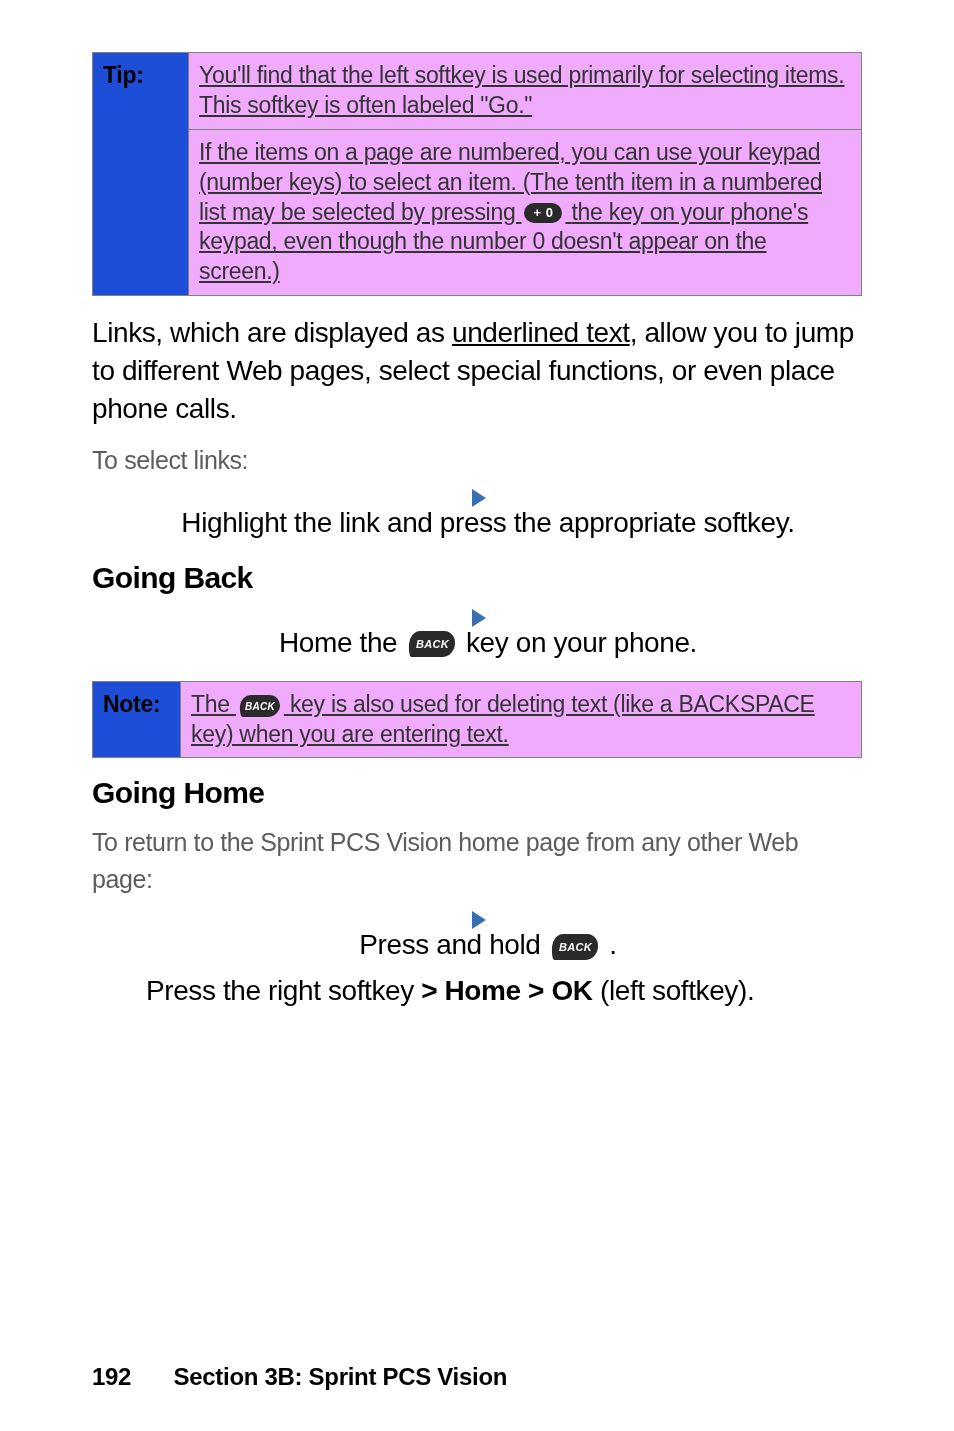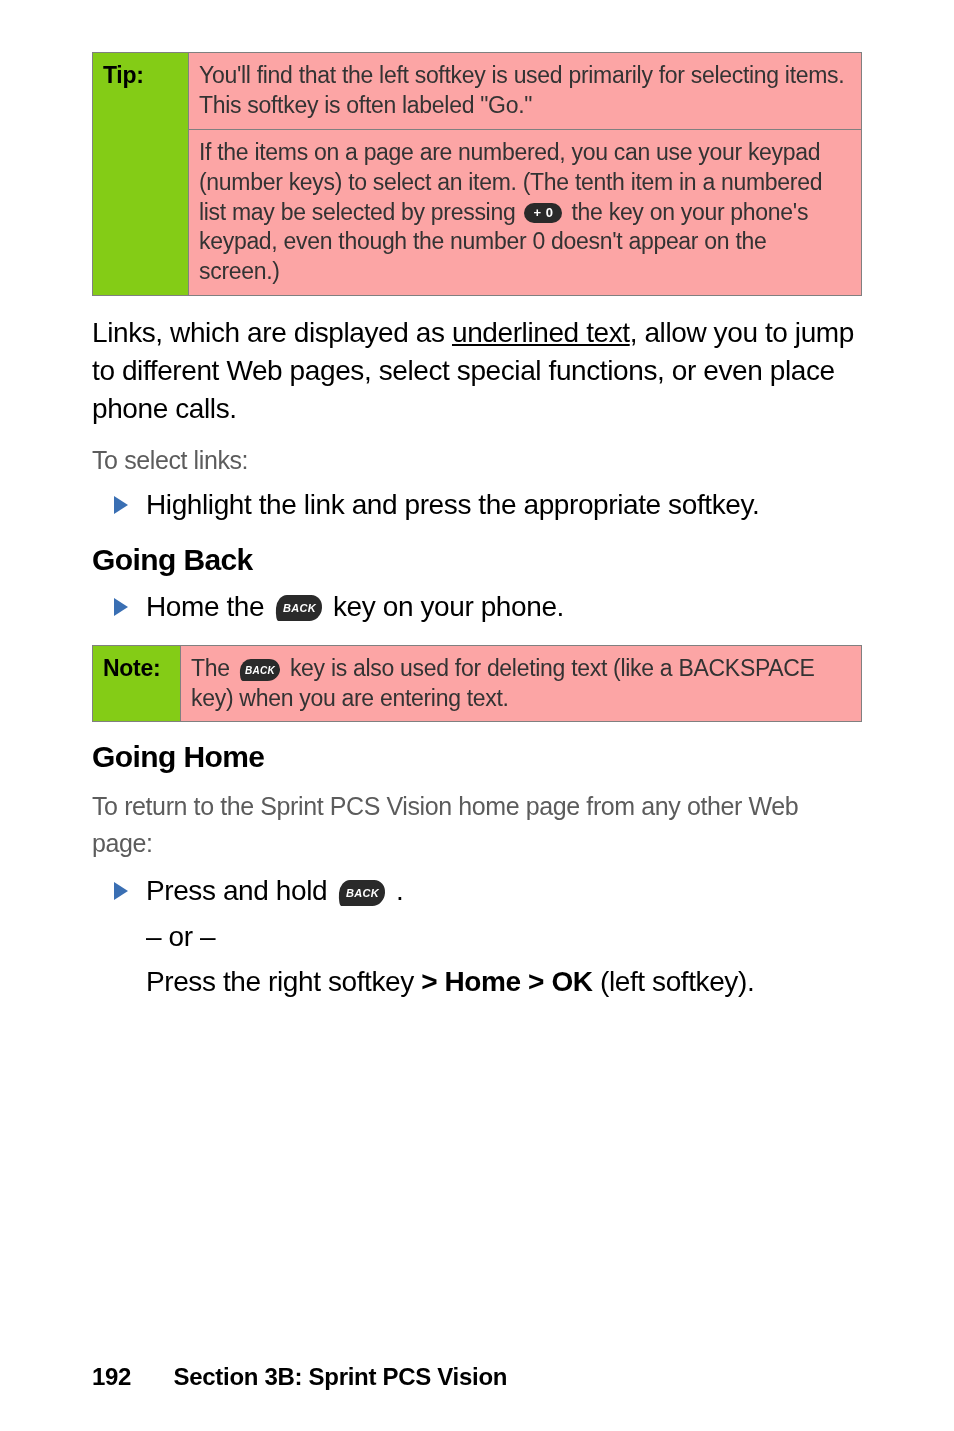--- a/index.html
+++ b/index.html
@@ -20,28 +20,29 @@
     margin-bottom: 18px;
   }
   table.callout td {
     vertical-align: top;
     padding: 8px 10px;
     font-size: 23px;
     line-height: 1.3;
     letter-spacing: -0.3px;
   }
   table.callout td.label {
-    background: #84cc16;
+    background: #1d4ed8;
     font-weight: 700;
     width: 96px;
     border-right: 1px solid #808080;
   }
   table.callout td.body {
-    background: #fca5a5;
+    background: #f0abfc;
     color: #333;
+    text-decoration: underline;
   }
   table.callout tr + tr td.body {
     border-top: 1px solid #808080;
     padding-left: 10px;
   }
   .para {
     font-size: 28px;
     line-height: 1.35;
     letter-spacing: -0.4px;
     margin: 10px 8px 18px 0;
@@ -52,20 +53,21 @@
     color: #5c5c5c;
     letter-spacing: -0.4px;
     margin: 6px 0 14px 0;
   }
   .bullet-row {
     display: flex;
     align-items: center;
     margin: 4px 0 22px 22px;
     font-size: 28px;
     letter-spacing: -0.4px;
+    flex-direction: column;
   }
   .bullet-arrow {
     width: 0; height: 0;
     border-top: 9px solid transparent;
     border-bottom: 9px solid transparent;
     border-left: 14px solid #3a6fb3;
     margin-right: 18px;
     flex-shrink: 0;
   }
   .h2 {
@@ -195,21 +197,20 @@
     <span>
       <span>Press and hold </span>
       <span class="key-back">
           <span>BACK</span>
         </span>
       <span> .</span>
     </span>
   </div>
 
   <div class="indent-block">
-    <div>– or –</div>
     <div>
       <span>Press the right softkey </span><strong>&gt; Home &gt; OK</strong><span> (left softkey).</span>
     </div>
   </div>
 
 </div>
 
 <div class="footer">
   <span class="pg">192</span>
   <span class="sec">Section 3B: Sprint PCS Vision</span>

